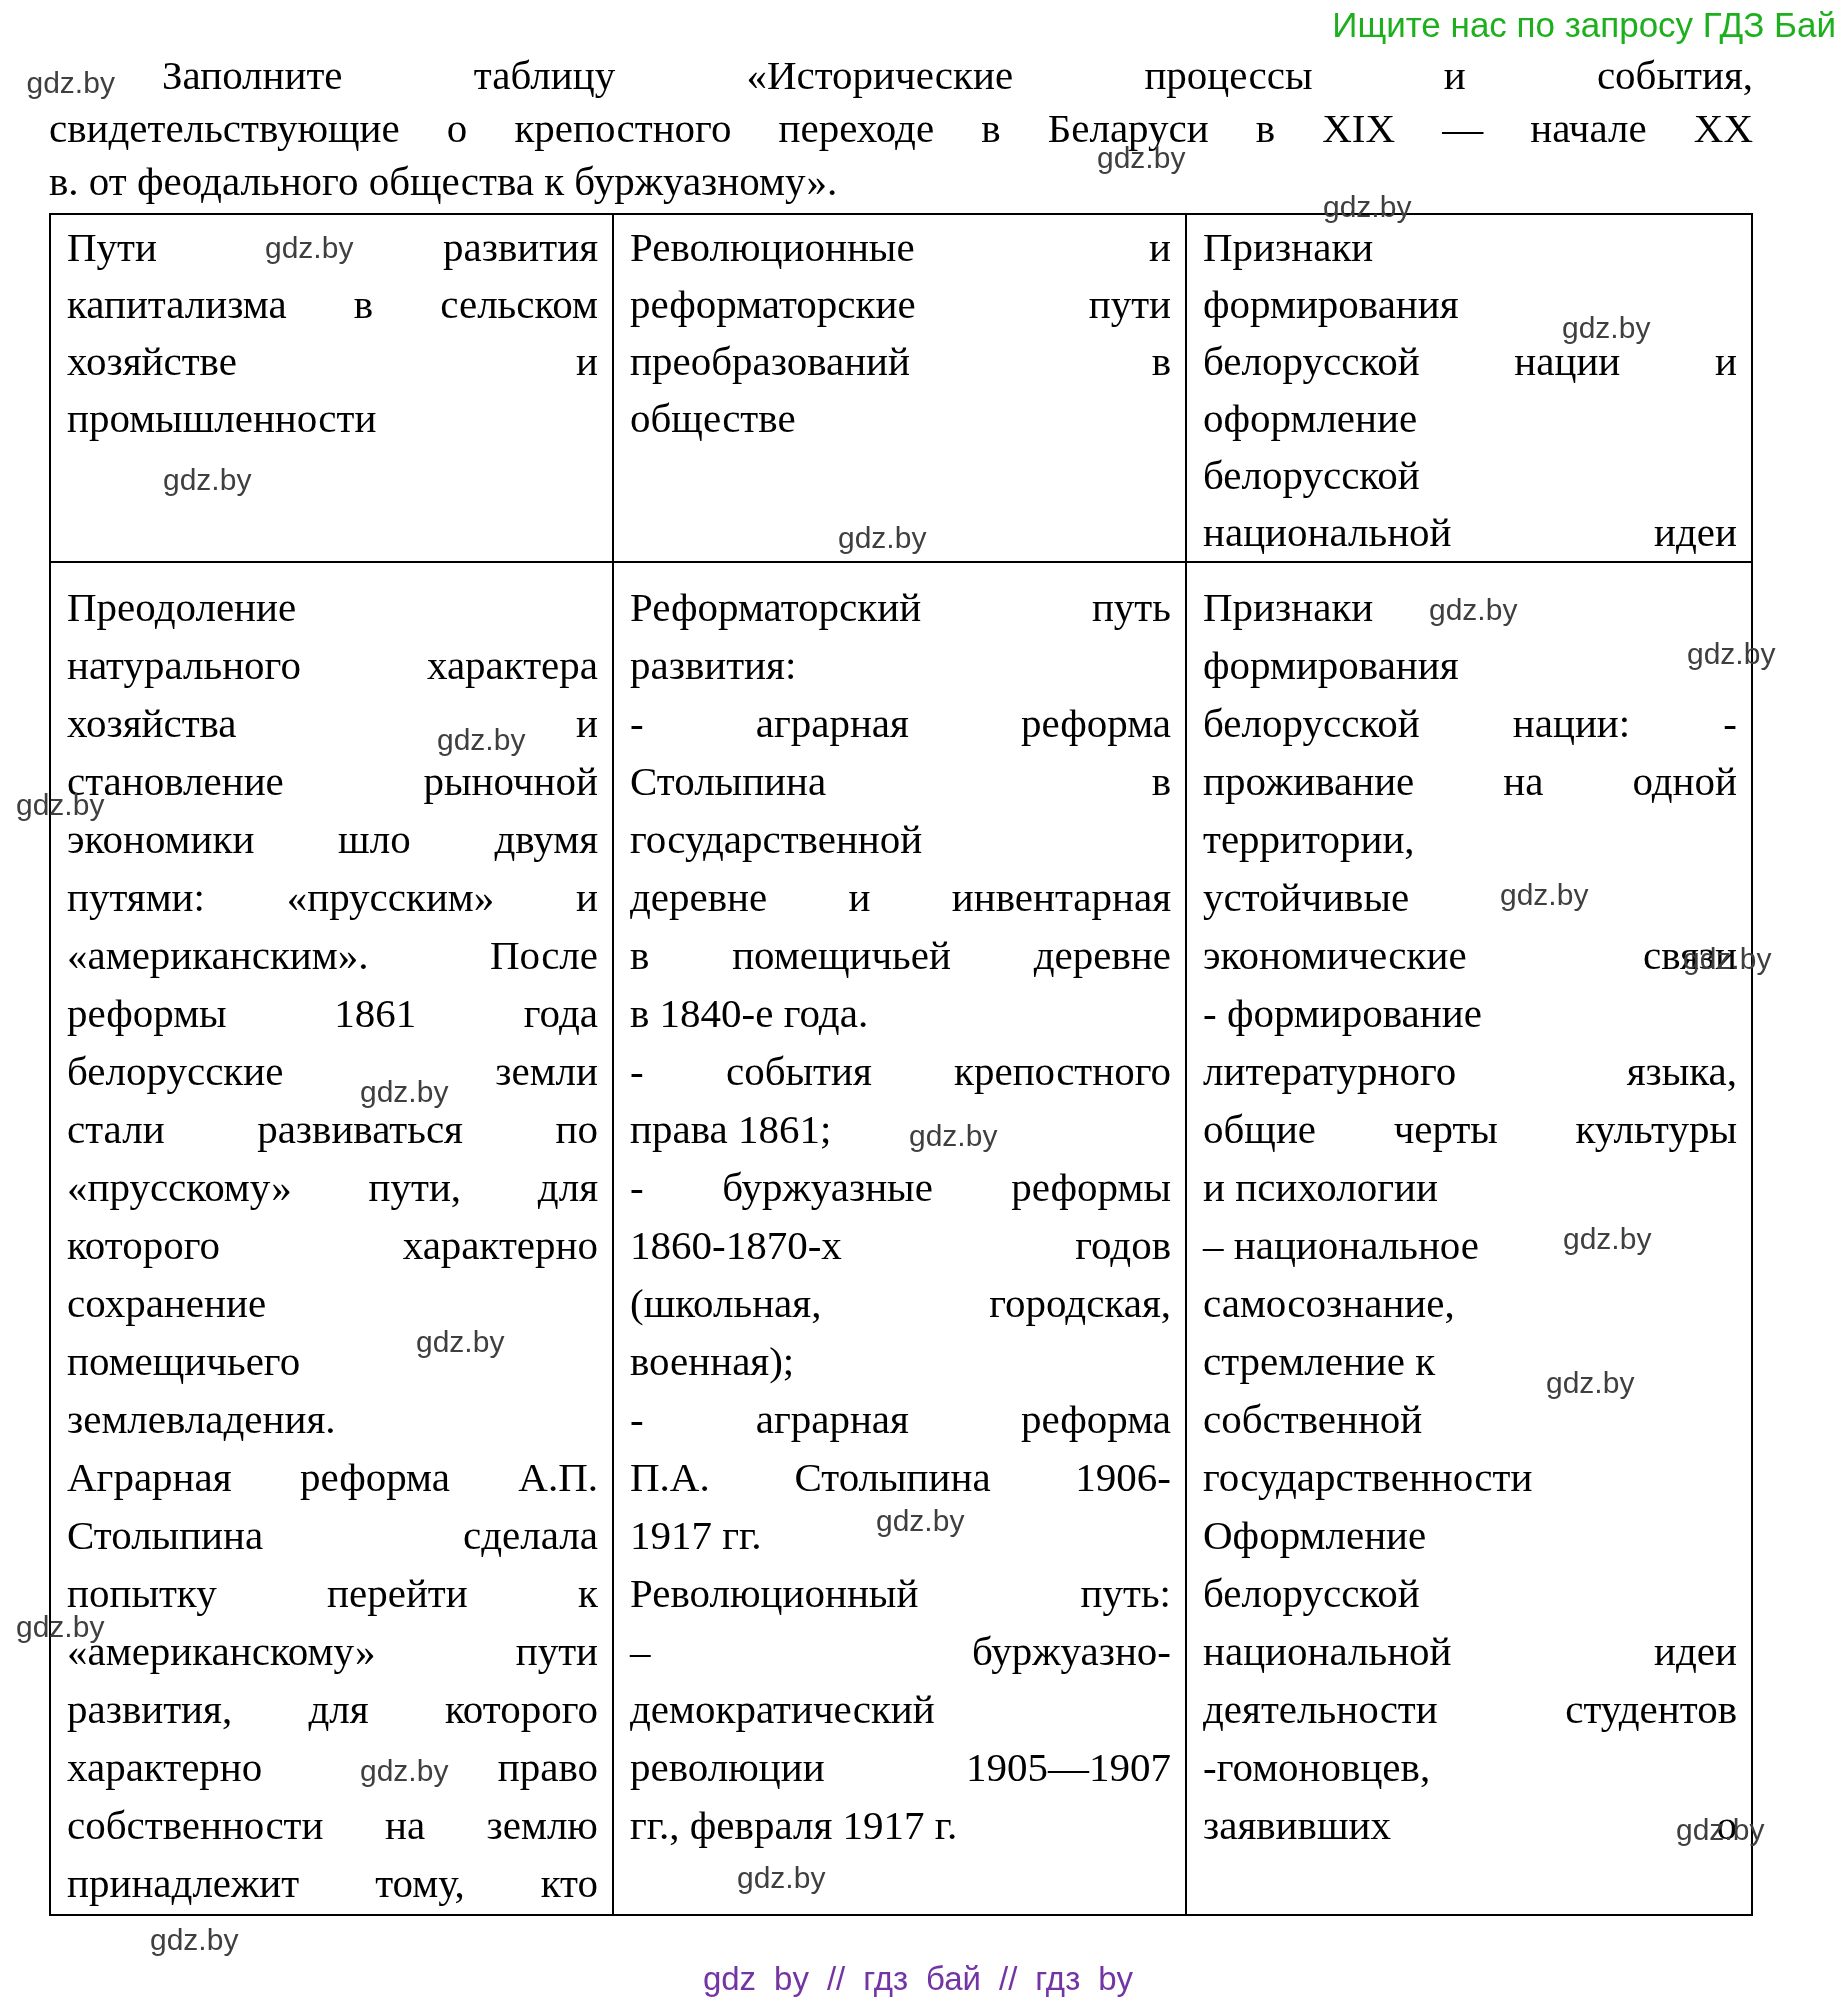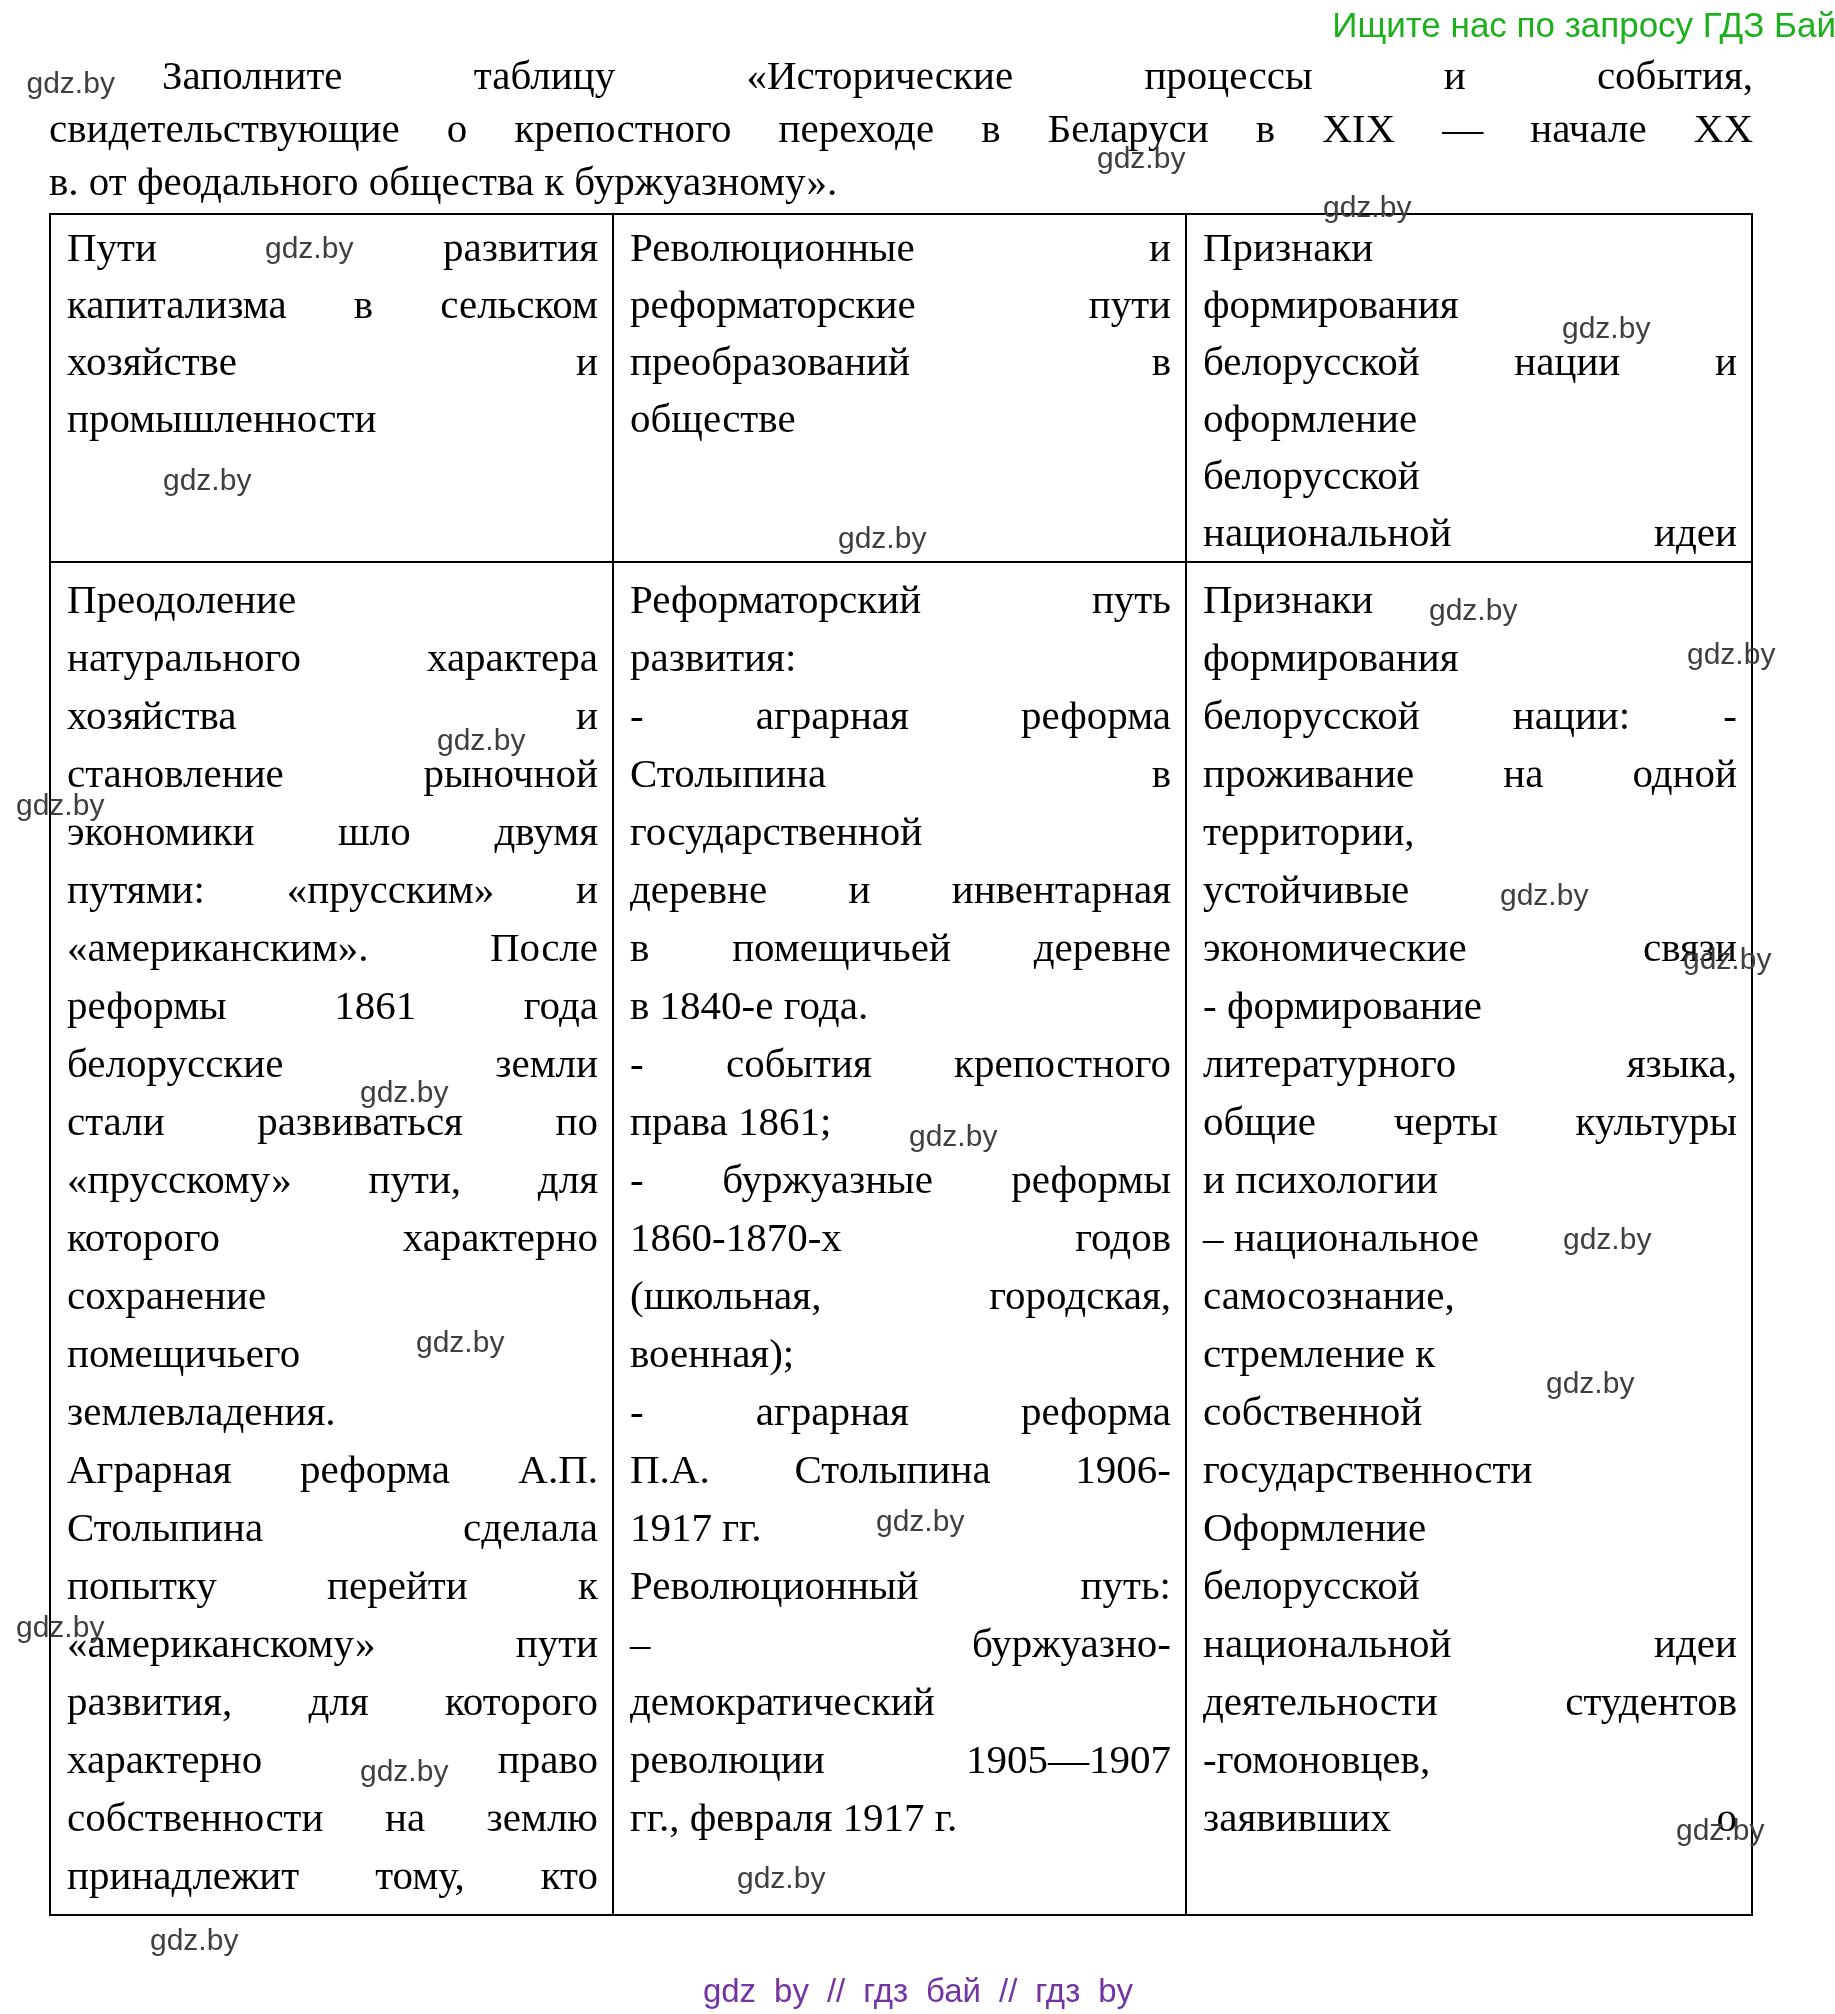--- a/index.html
+++ b/index.html
@@ -15,29 +15,29 @@
   .intro .line:first-child{text-indent:113px;}
   .line{text-align:justify;text-align-last:justify;}
   .line.end{text-align-last:left;}
   .tbl{
     position:absolute;left:49px;top:213px;width:1704px;
     border:2.6px solid #000;box-sizing:border-box;
     display:grid;grid-template-columns:561px 573px auto;grid-template-rows:348px 1351px;
   }
   .cell{box-sizing:border-box;overflow:hidden;font-size:41px;padding:3.5px 14px 0 16px;}
   .hcell{height:348px;border-bottom:2.6px solid #000;line-height:57px;}
-  .bcell{height:1351px;line-height:58px;padding-top:7px;}
+  .bcell{height:1351px;line-height:58px;padding-top:15px;}
   .c2,.c3{border-left:2.6px solid #000;}
   .wm{
     position:absolute;font-family:"Liberation Sans",sans-serif;
     font-size:30px;color:#3f3f3f;white-space:nowrap;
   }
   .footer{
     position:absolute;left:0;top:1960px;width:100%;text-align:center;
-    font-family:"Liberation Sans",sans-serif;font-size:33px;color:#7334a4;word-spacing:8.8px;margin-top:12px;
+    font-family:"Liberation Sans",sans-serif;font-size:33px;color:#7334a4;word-spacing:8.8px;
   }
 </style>
 </head>
 <body>
 
 <div class="page">
 
   <div class="banner">Ищите нас по запросу ГДЗ Бай</div>
 
   <div class="intro">

